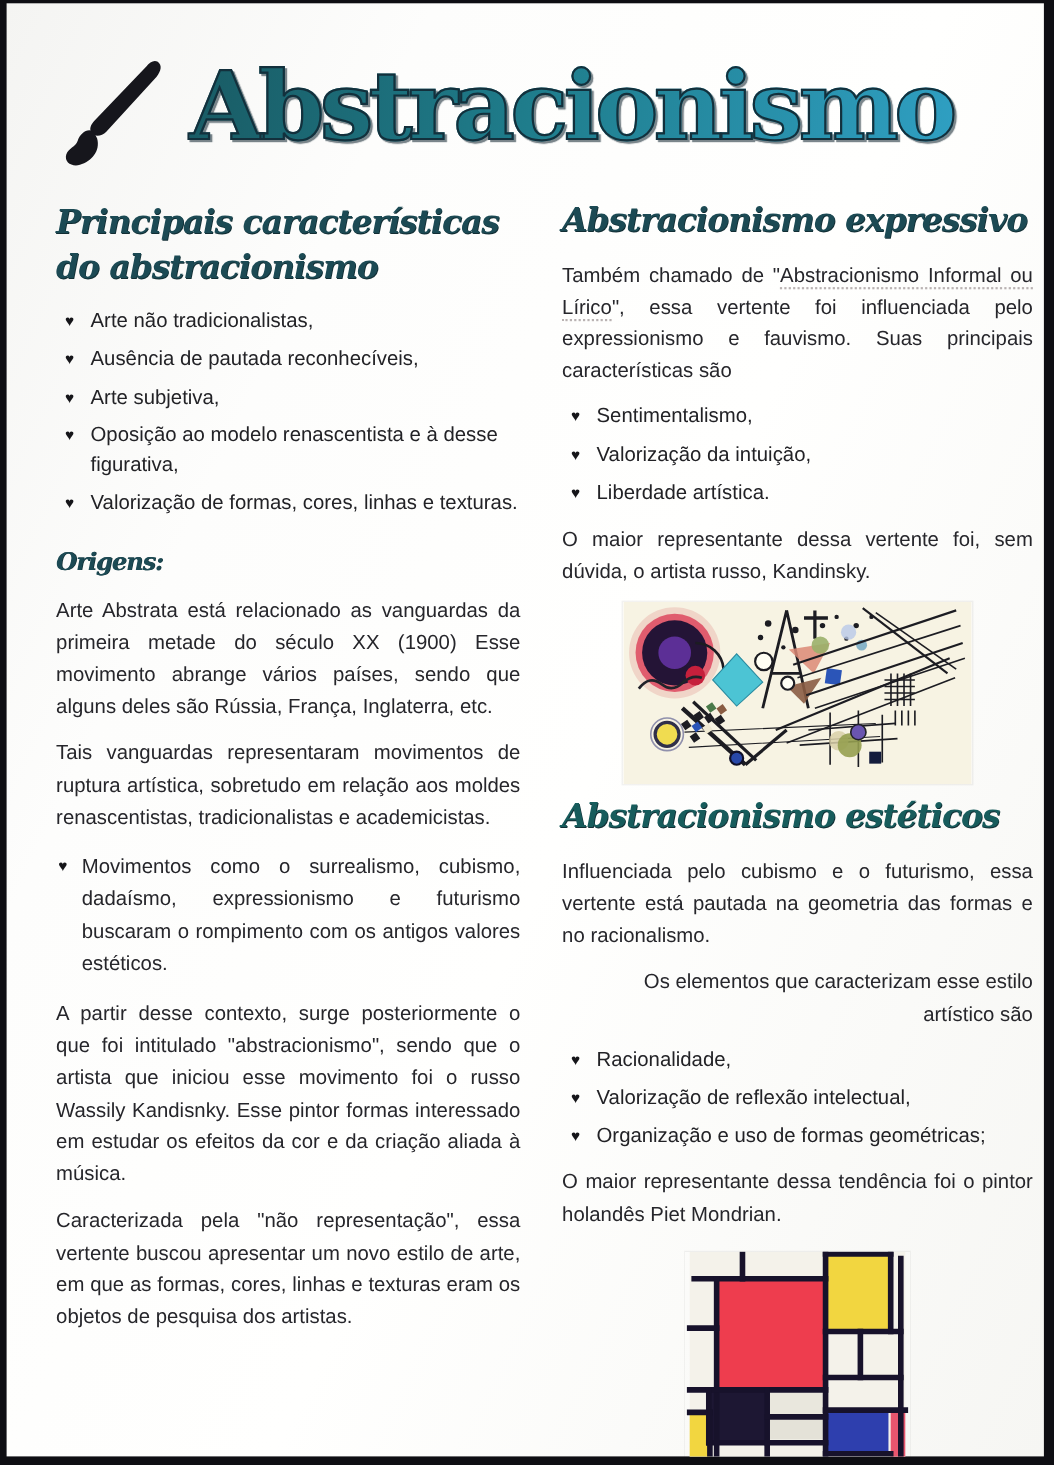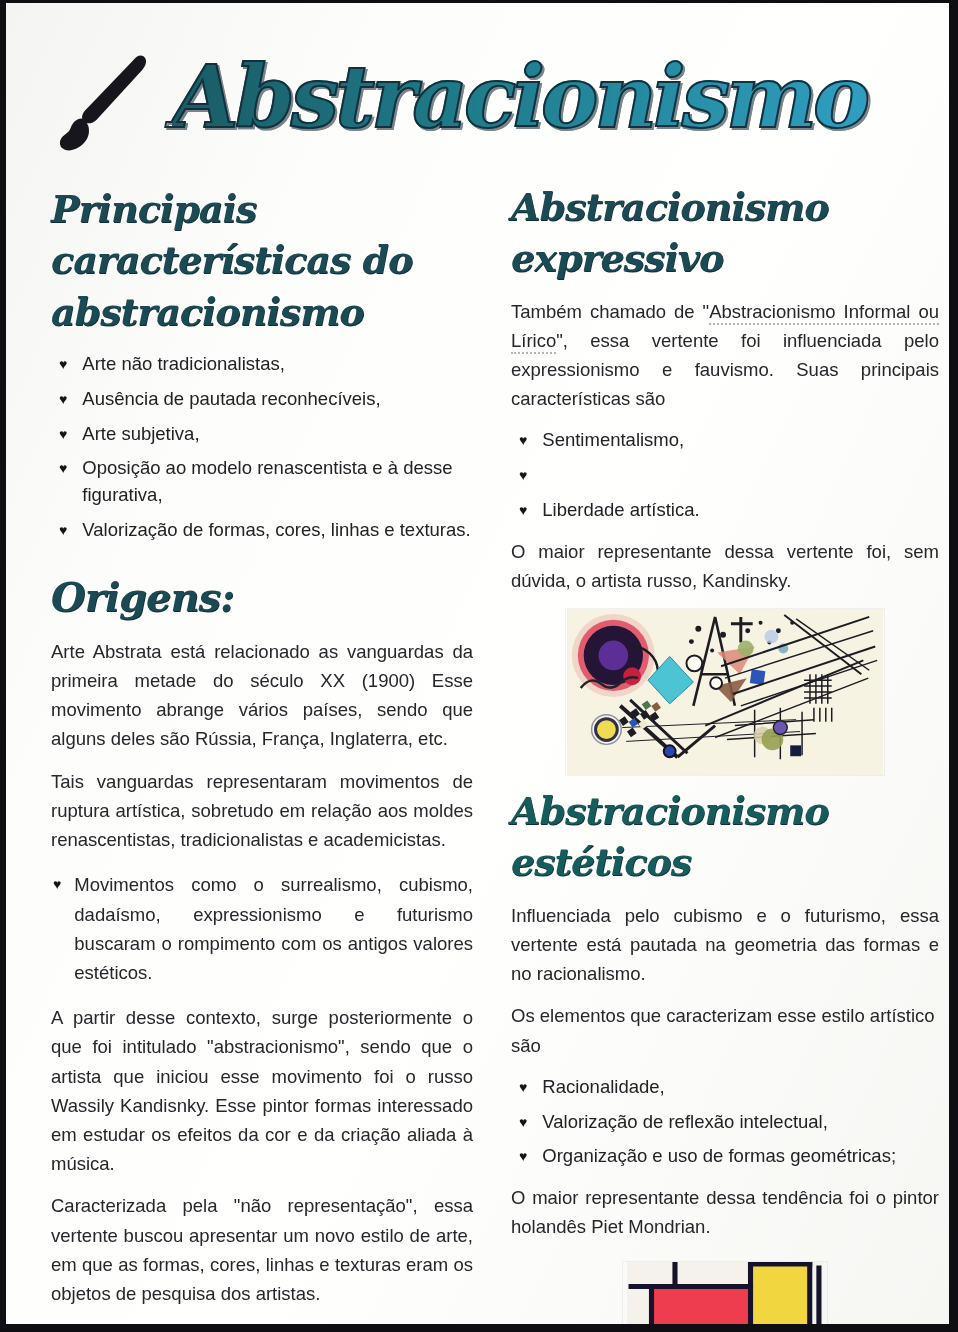--- a/index.html
+++ b/index.html
@@ -7,51 +7,51 @@
   body { font-family:"Liberation Sans", sans-serif; }
 
   .photo { width:958px; height:1332px; padding:3px 9px 8px 6px; background:#0e0e13; }
   .page  { width:100%; height:100%; overflow:hidden;
            background:linear-gradient(115deg,#f4f4f2 0%,#fdfdfc 25%,#fffffe 55%,#f6f6f3 100%); }
 
   
   .title-row { display:flex; align-items:center; padding:34px 20px 6px 48px; }
   .brush { width:104px; height:110px; flex:0 0 auto; margin-right:14px; margin-top:10px; }
   .title-text {
-    font-family:"DejaVu Serif", serif; font-style:italic; font-weight:700;
+    font-family:"DejaVu Serif", serif; font-weight:700;
     font-size:86px; letter-spacing:-4px; line-height:1; white-space:nowrap;
     color:#1f7f92;
     text-shadow: 2px 2px 0 #13303c, -1px -1px 0 #13303c, 1px -1px 0 #13303c, -1px 1px 0 #13303c;
   }
   @supports (-webkit-background-clip: text) {
     .title-text {
       background:linear-gradient(100deg,#195b64 0%,#1f7d8c 45%,#2f9fc2 100%);
       -webkit-background-clip:text; color:transparent;
       text-shadow:none; -webkit-text-stroke:2px #13303c;
       filter:drop-shadow(2px 2px 0 rgba(14,35,46,.55));
     }
   }
 
   
   .columns { display:flex; gap:38px; padding:14px 16px 0 45px; }
   .col-left  { width:422px; flex:0 0 auto; }
   .col-right { width:428px; flex:0 0 auto; }
 
   h2.script {
     font-family:"DejaVu Serif", serif; font-style:italic; font-weight:700;
-    color:#1c4a54; font-size:38px; line-height:1.35; letter-spacing:-1px;
+    color:#1c4a54; font-size:30px; line-height:1.35; letter-spacing:-1px;
     margin:6px 0 10px 0;
     text-shadow:.6px .6px 0 #122e34;
   }
-  h2.origens { font-size:40px; margin-top:26px; }
+  h2.origens { font-size:22px; margin-top:26px; }
   .col-right h2.script { margin-top:4px; }
   h2.geo { margin-top:18px; color:#175c5c; }
 
   p.body { font-size:18.5px; line-height:1.58; color:#26262b; text-align:justify; margin:13px 0; }
-  p.loose { text-align:left; }
+  p.loose { text-align:right;margin-left:15px; }
 
   ul.hearts { list-style:none; margin:14px 0 10px 0; padding-left:8px; }
   ul.hearts li { display:flex; gap:15px; margin:8px 0; font-size:18.5px; color:#222226; line-height:1.45; }
   .heart { font-size:14px; line-height:1.9; color:#151519; flex:0 0 auto; }
 
   .heart-para { display:flex; gap:13px; margin:16px 0; padding-left:2px; }
   .heart-para .heart { line-height:2.0; }
   .heart-para p { margin:0; }
 
   .dotted-u { border-bottom:2px dotted #b9b2b2; padding-bottom:1px; }
@@ -123,20 +123,21 @@
 
         <p class="body"><span>Também chamado de "</span><span class="dotted-u">Abstracionismo Informal ou Lírico</span><span>", essa vertente foi influenciada pelo expressionismo e fauvismo. Suas principais características são</span></p>
 
         <ul class="hearts">
           <li>
             <span class="heart">♥</span>
             <span>Sentimentalismo,</span>
             </li>
           <li>
             <span class="heart">♥</span>
+            <span>Valorização da intuição,</span>
             </li>
           <li>
             <span class="heart">♥</span>
             <span>Liberdade artística.</span>
             </li>
         </ul>
 
         <p class="body">O maior representante dessa vertente foi, sem dúvida, o artista russo, Kandinsky.</p>
 
         <svg class="artwork kandinsky" viewBox="0 0 320 168" aria-hidden="true">

